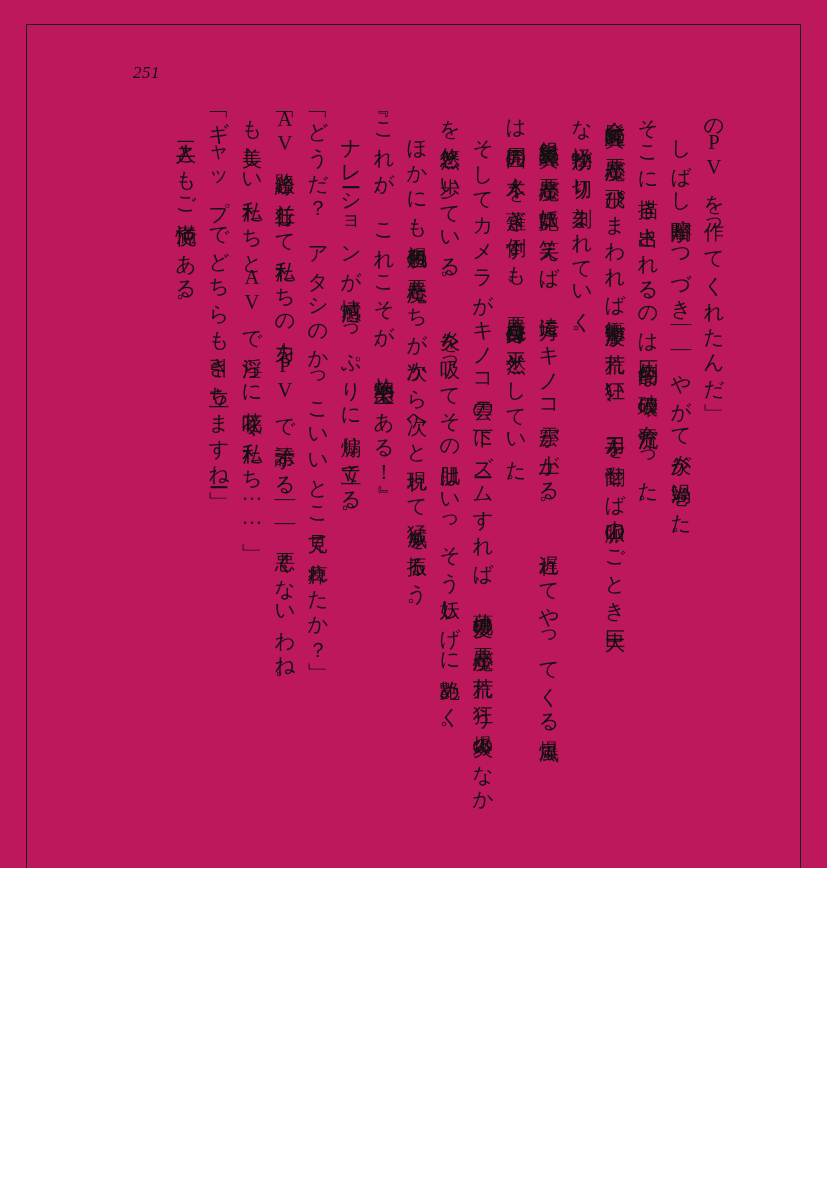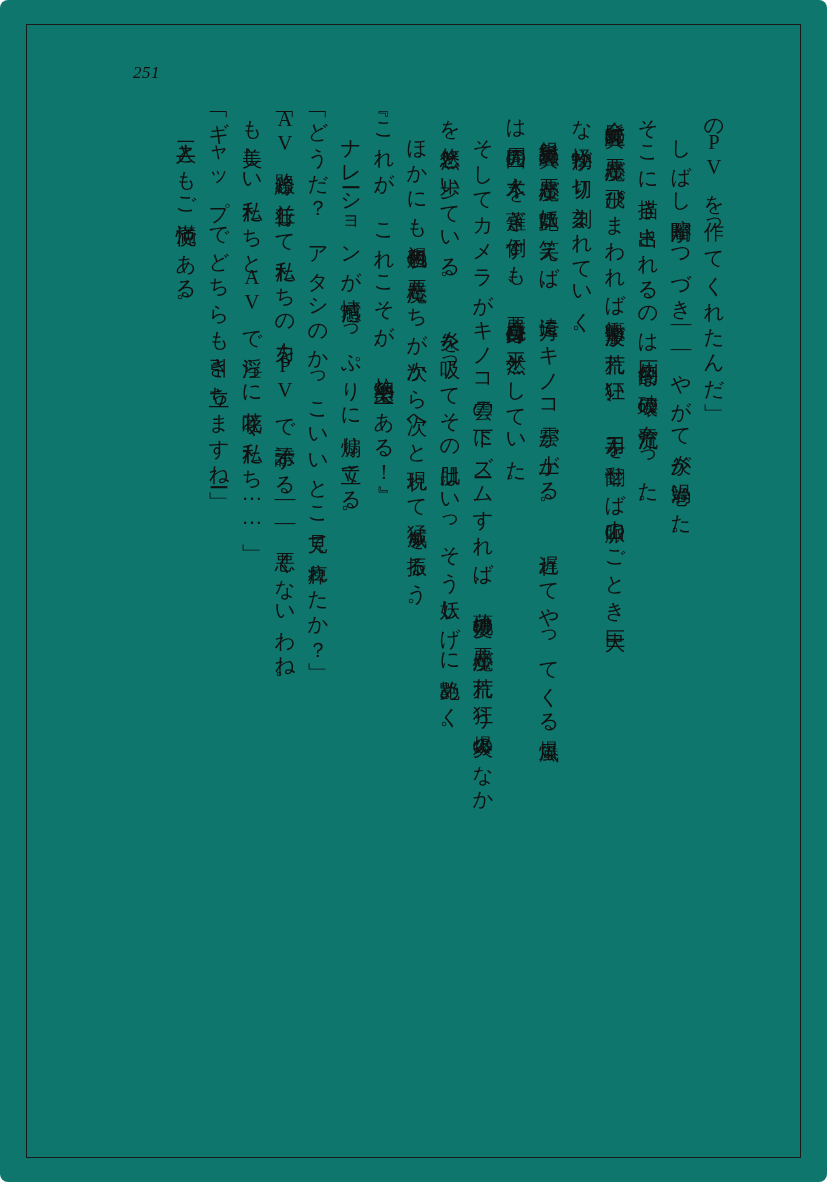--- a/index.html
+++ b/index.html
@@ -7,25 +7,24 @@
     padding: 0;
     background: #ffffff;
   }
   body {
     font-family: "Liberation Serif", "DejaVu Serif", serif;
     color: #111111;
   }
   .page {
     position: relative;
     width: 827px;
-    height: 1182px;
-    background: #0f766e;
+    height: 868px;
+    background: #be185d;
     overflow: hidden;
     box-sizing: border-box;
-    border-radius: 8px;
   }
   .page-frame {
     position: absolute;
     left: 26px;
     top: 24px;
     width: 775px;
     height: 1134px;
     border: 1px solid #1a1a1a;
     box-sizing: border-box;
   }

